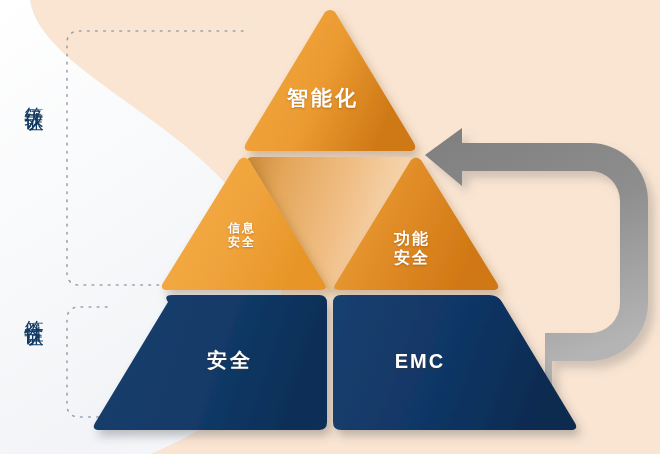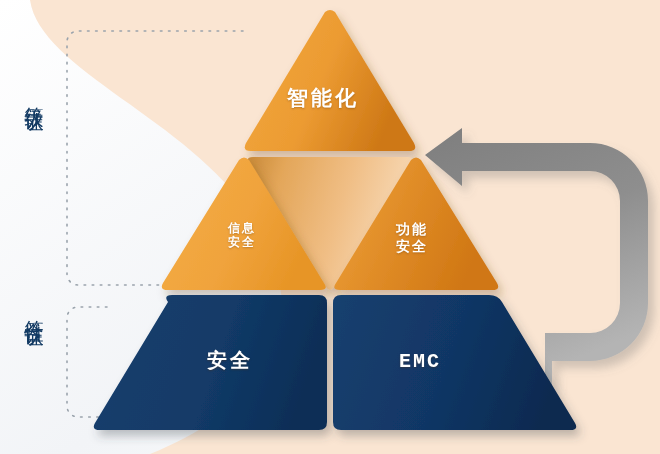--- a/index.html
+++ b/index.html
@@ -12,24 +12,24 @@
        line-height:1.05;white-space:nowrap;}
   #label-grade{left:24px;top:92px;}
   #label-compliance{left:24px;top:305px;}
   .shape-text{position:absolute;color:#ffffff;font-weight:bold;
        text-align:center;line-height:1.18;white-space:pre-line;
        text-shadow:0 1px 2px rgba(90,50,10,.35);}
   #t-smart{left:243px;top:86px;width:160px;font-size:21px;letter-spacing:3px;}
   #t-reliab{left:258px;top:190px;width:130px;font-size:18px;letter-spacing:3px;
        text-shadow:0 1px 2px rgba(120,80,30,.45);}
   #t-infosec{left:182px;top:221px;width:120px;font-size:12px;letter-spacing:2px;}
-  #t-funcsafe{left:352px;top:221px;width:120px;font-size:14px;letter-spacing:2px;}
+  #t-funcsafe{left:352px;top:230px;width:120px;font-size:16px;letter-spacing:2px;}
   #t-safety{left:155px;top:349px;width:150px;font-size:20px;letter-spacing:3px;}
   #t-emc{left:340px;top:350px;width:160px;font-size:20px;letter-spacing:2px;
-       font-family:Liberation Mono, monospace;}
+       font-family:Liberation Sans, sans-serif;}
 </style>
 </head>
 <body>
 
 <div id="stage">
 
   <svg class="layer" viewBox="0 0 660 454" xmlns="http://www.w3.org/2000/svg">
     <defs>
       <linearGradient id="gWhite" x1="0" y1="0" x2="1" y2="1">
         <stop offset="0" stop-color="#ffffff"></stop>

